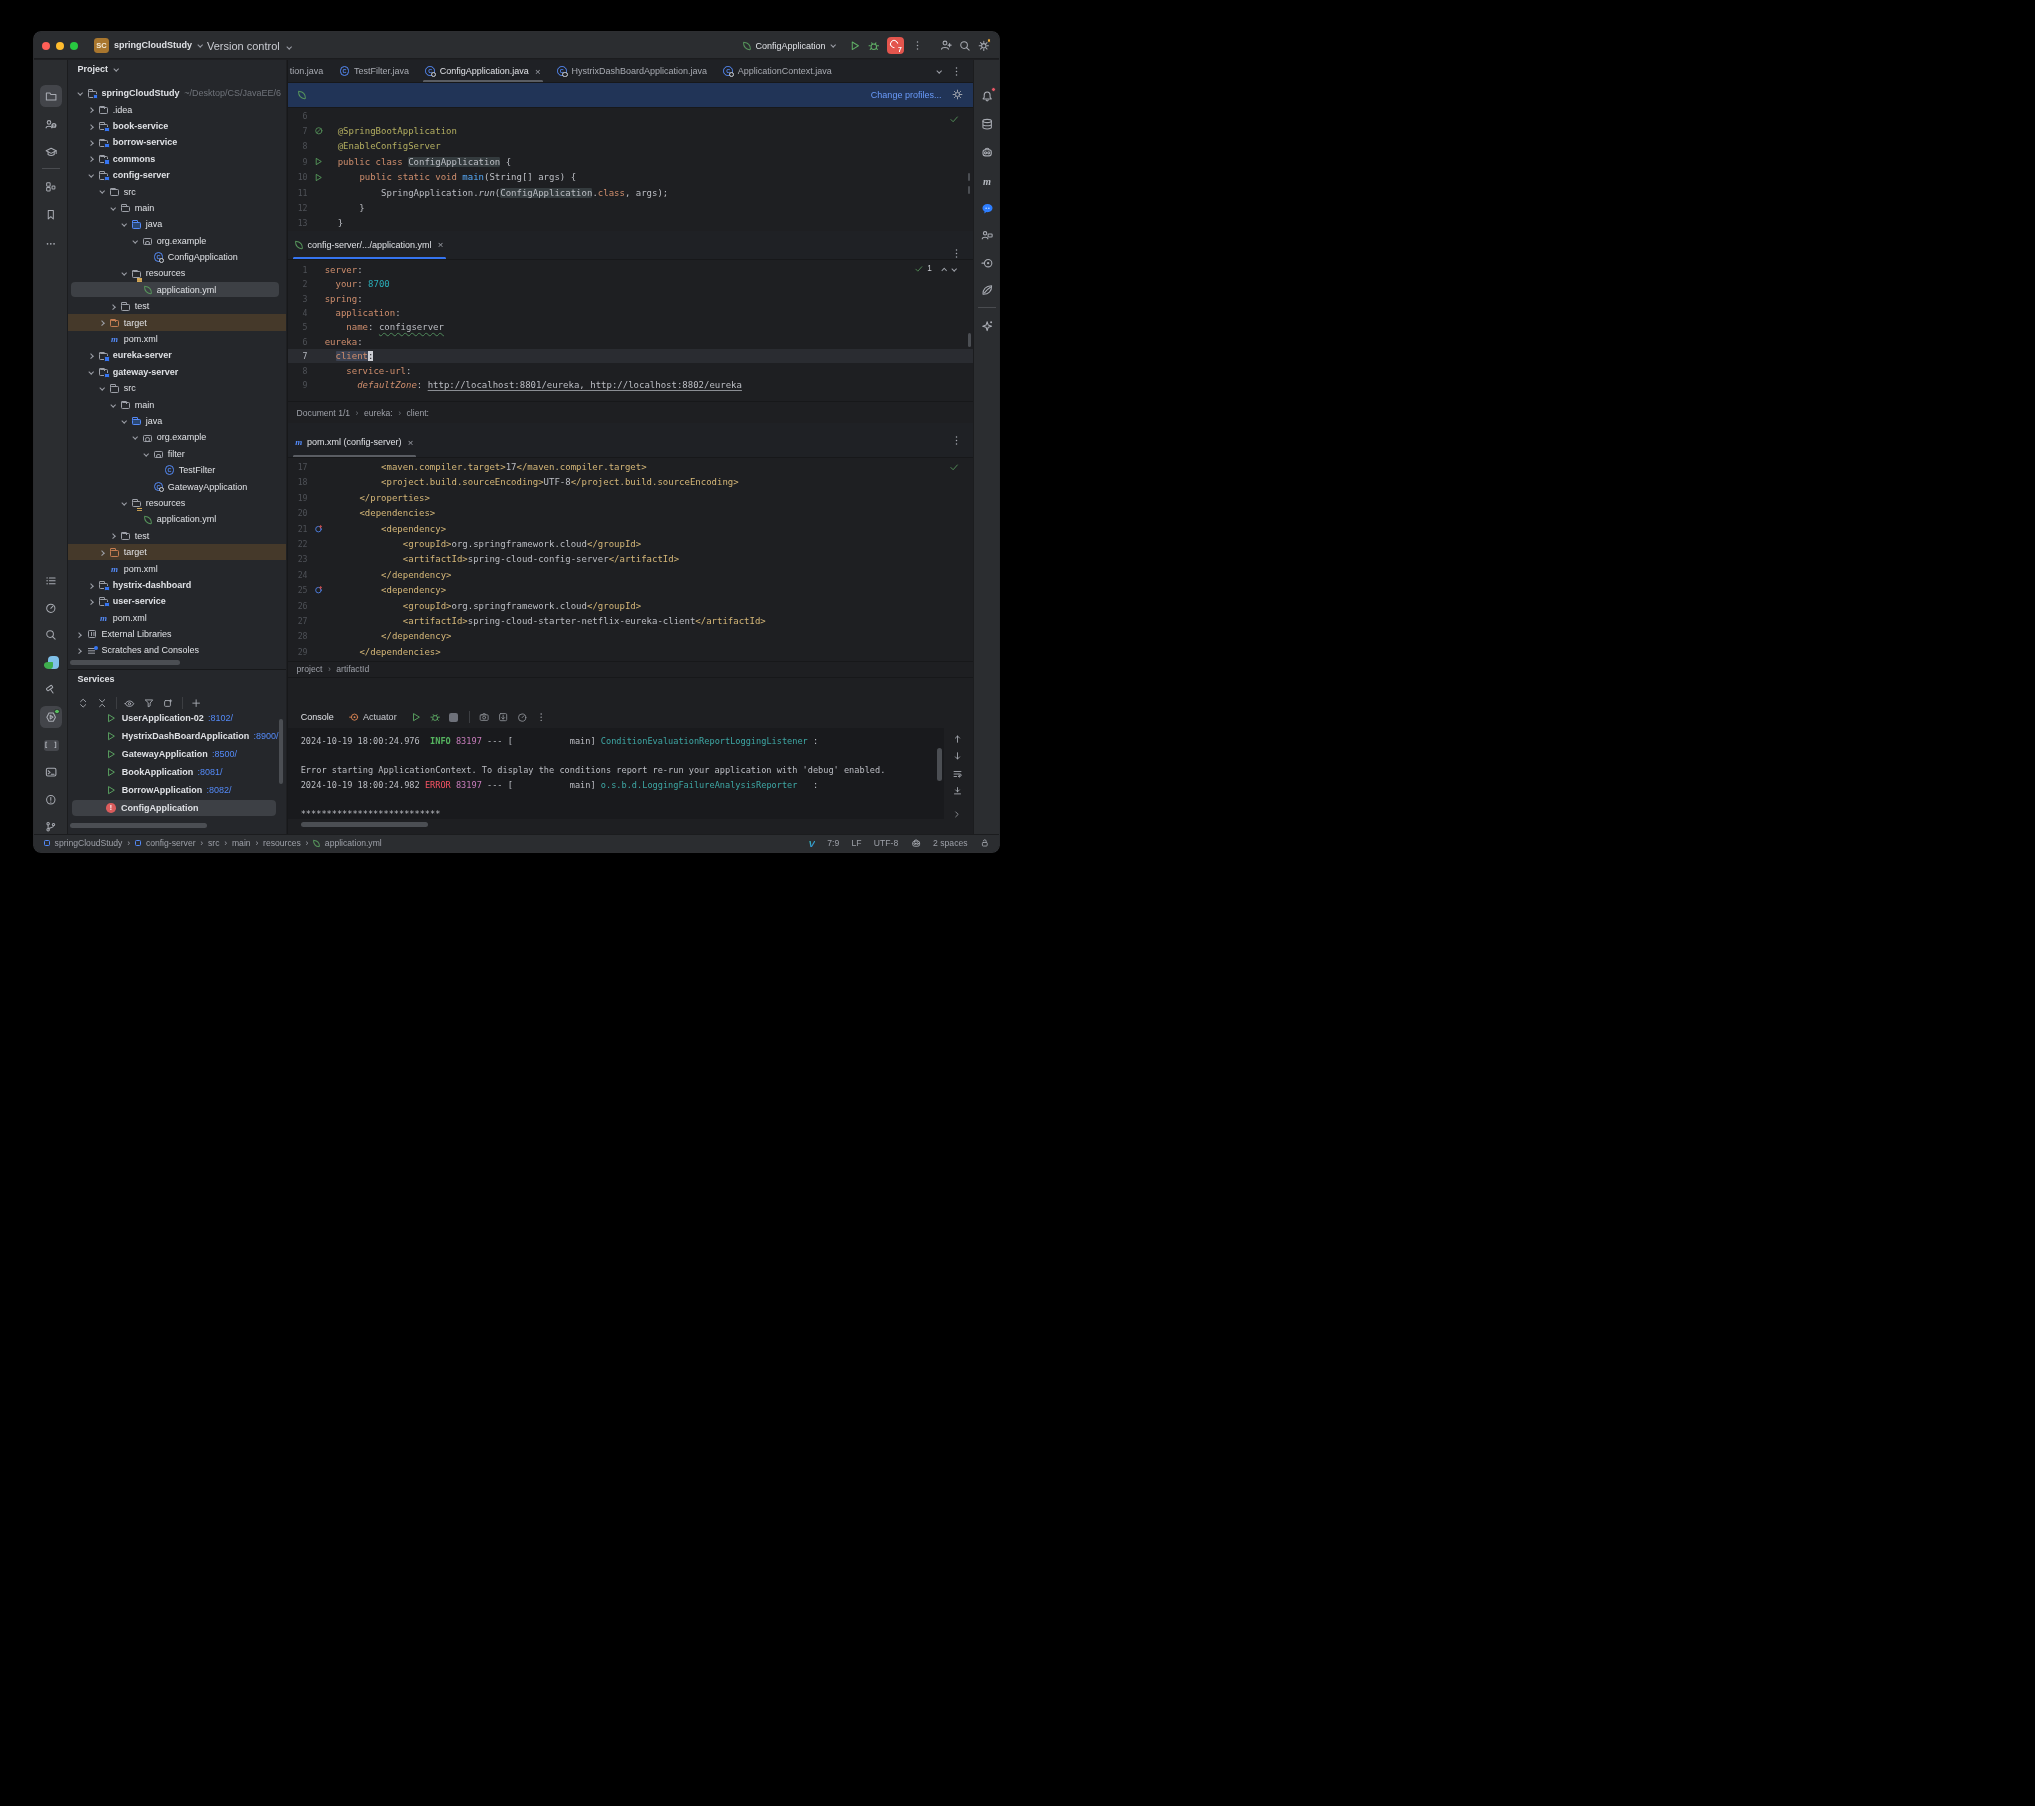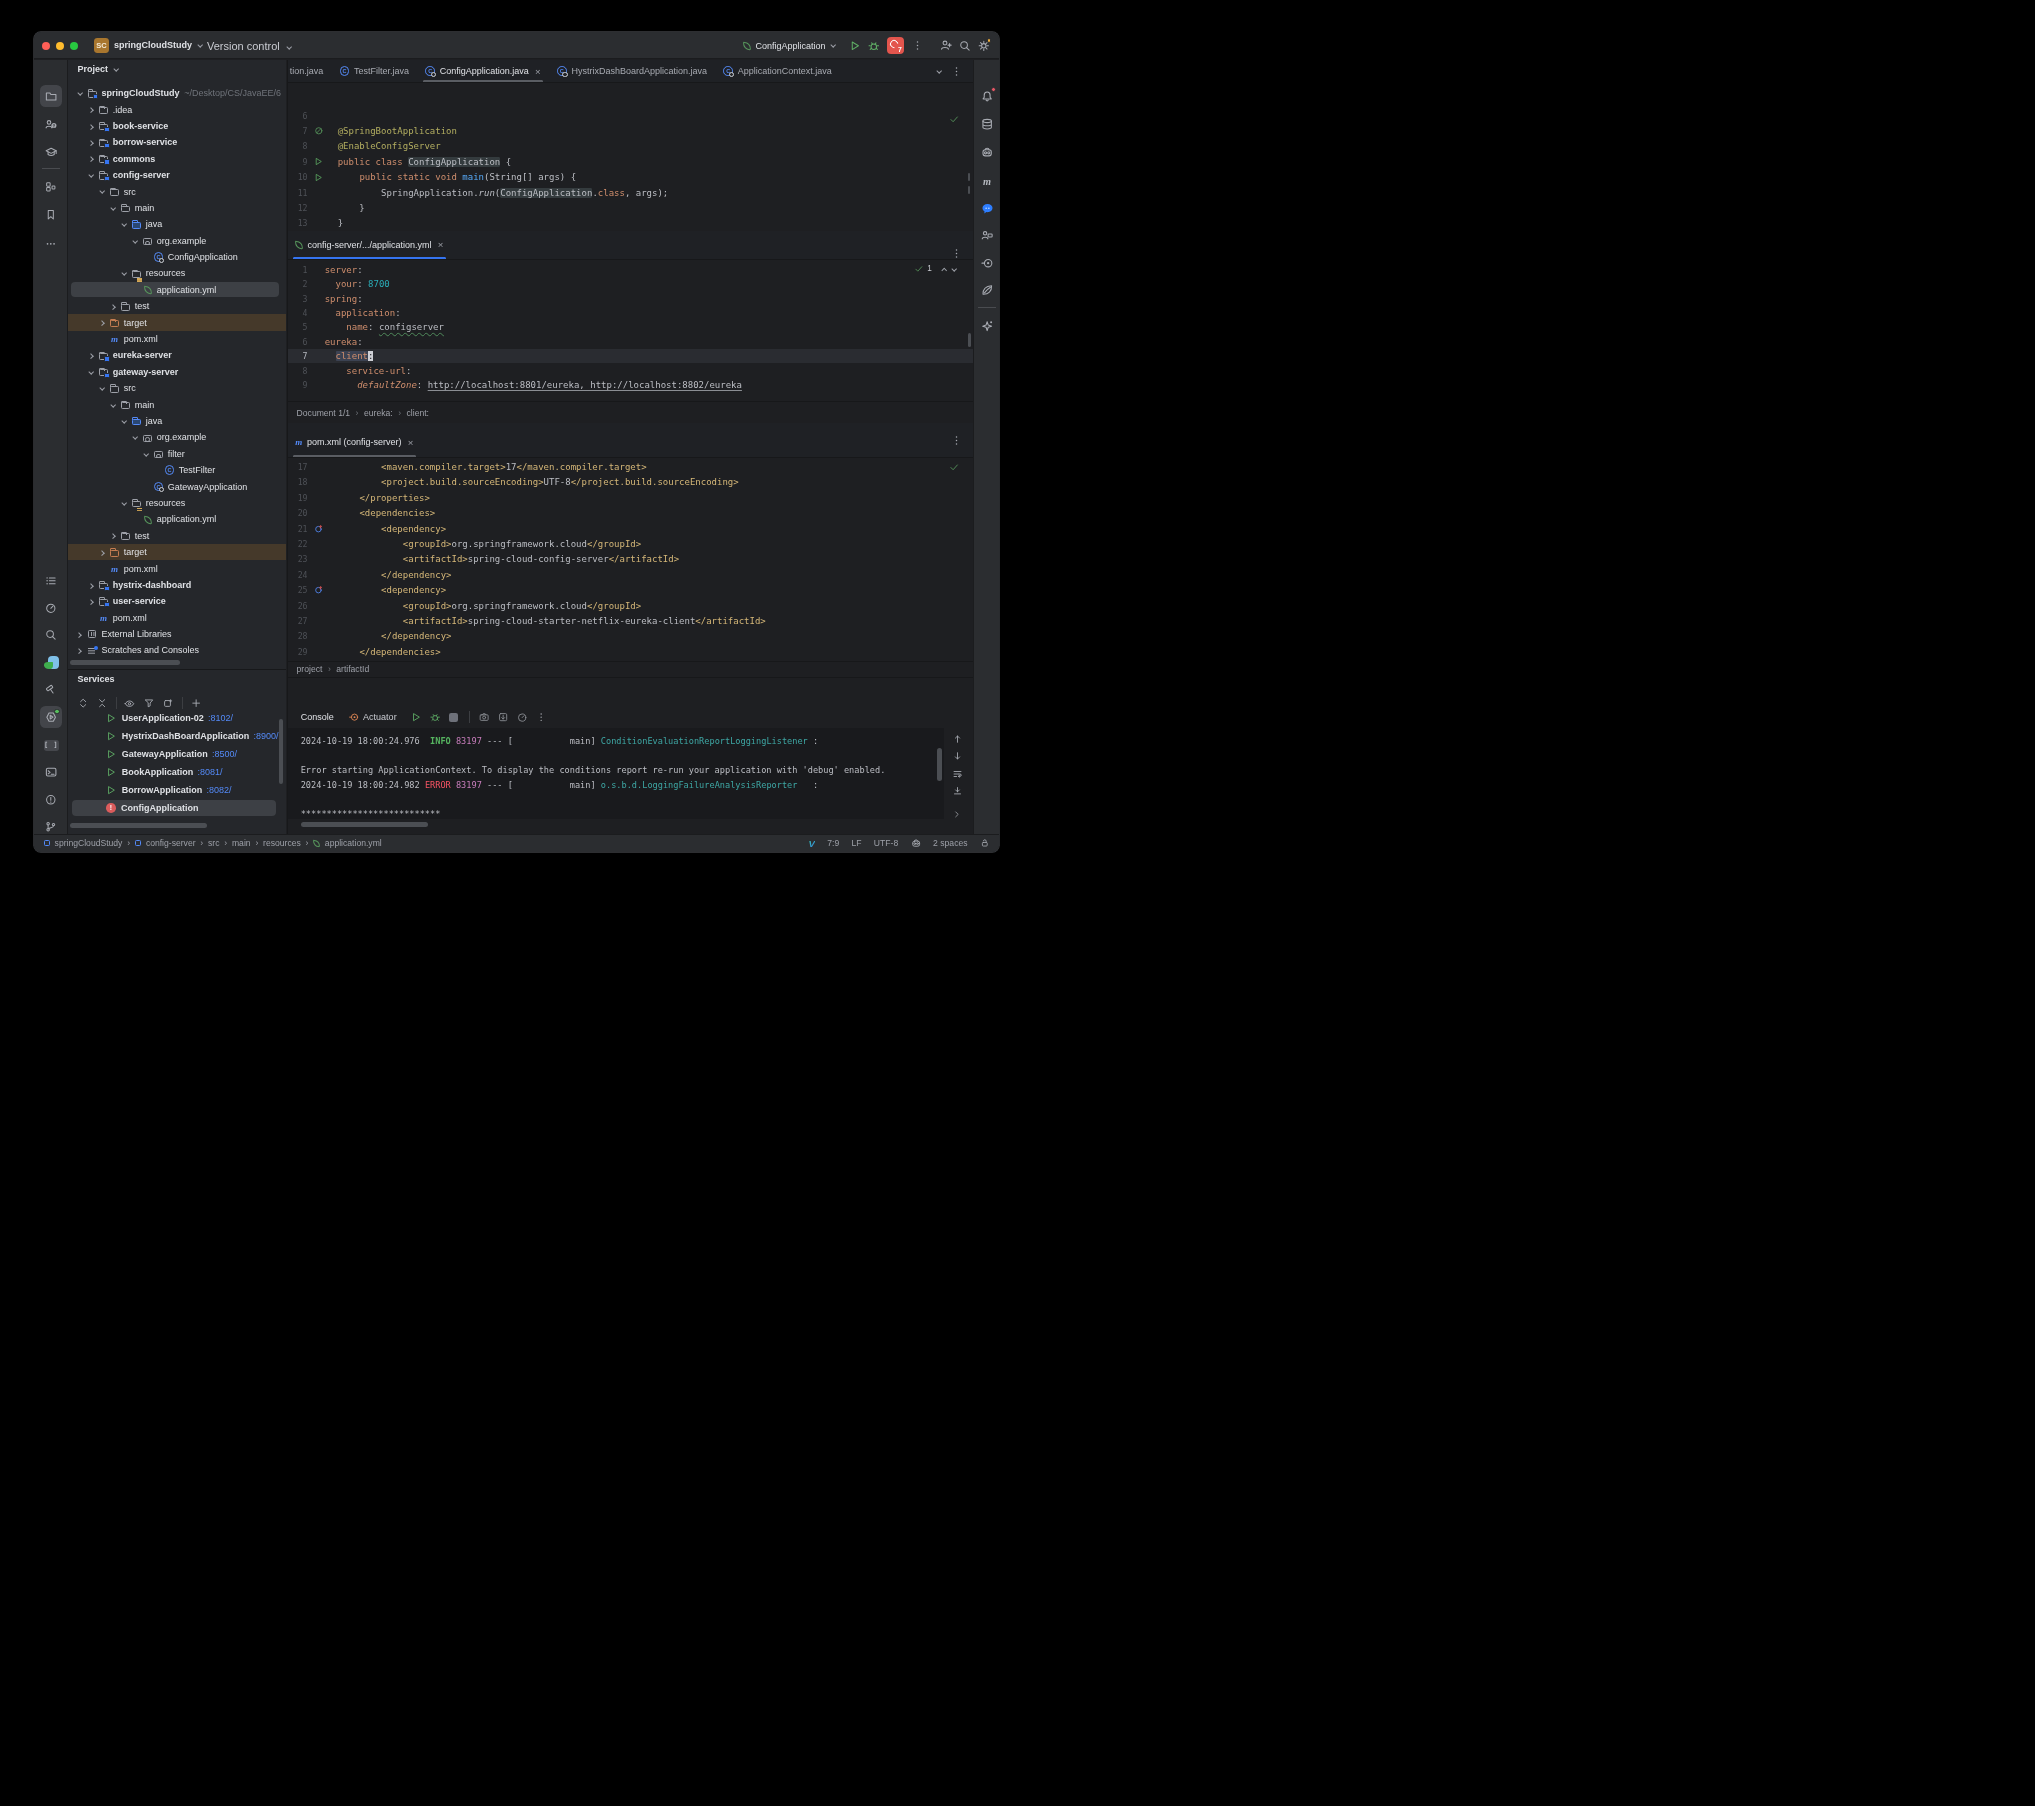--- a/index.html
+++ b/index.html
@@ -930,20 +930,27 @@
             <span>ApplicationContext.java</span>
           </div>
       <div class="tabbar-end">
         <span class="chv"></span>
         <svg class="ic" width="11" height="11" viewBox="0 0 16 16">
               <use href="#i-kebab"></use>
             </svg>
       </div>
     </div>
 
+    <div class="banner">
+      <span style="margin-left:11px" class="leafic"></span>
+      <span class="lnk">Change profiles...</span>
+      <span class="gear"><svg class="ic" width="11" height="11" viewBox="0 0 16 16">
+              <use href="#i-gear"></use>
+            </svg></span>
+    </div>
 
     <div class="pane" style="top:48px;height:123px">
       <div class="cl" style="height:15.4px"><span class="no">6</span><span class="gut"></span><span class="code"></span></div>
       <div class="cl" style="height:15.4px"><span class="no">7</span><span class="gut"><svg class="ic" width="9.6" height="9.6" viewBox="0 0 16 16">
                 <use href="#i-bean"></use>
               </svg></span><span class="code"><span class="ann">@SpringBootApplication</span></span></div>
       <div class="cl" style="height:15.4px"><span class="no">8</span><span class="gut"></span><span class="code"><span class="ann">@EnableConfigServer</span></span></div>
       <div class="cl" style="height:15.4px"><span class="no">9</span><span class="gut"><svg class="ic green" width="9" height="9" viewBox="0 0 16 16">
                 <use href="#i-play"></use>
               </svg></span><span class="code"><span class="kw">public class </span><span class="hlid">ConfigApplication</span><span> {</span></span></div>

